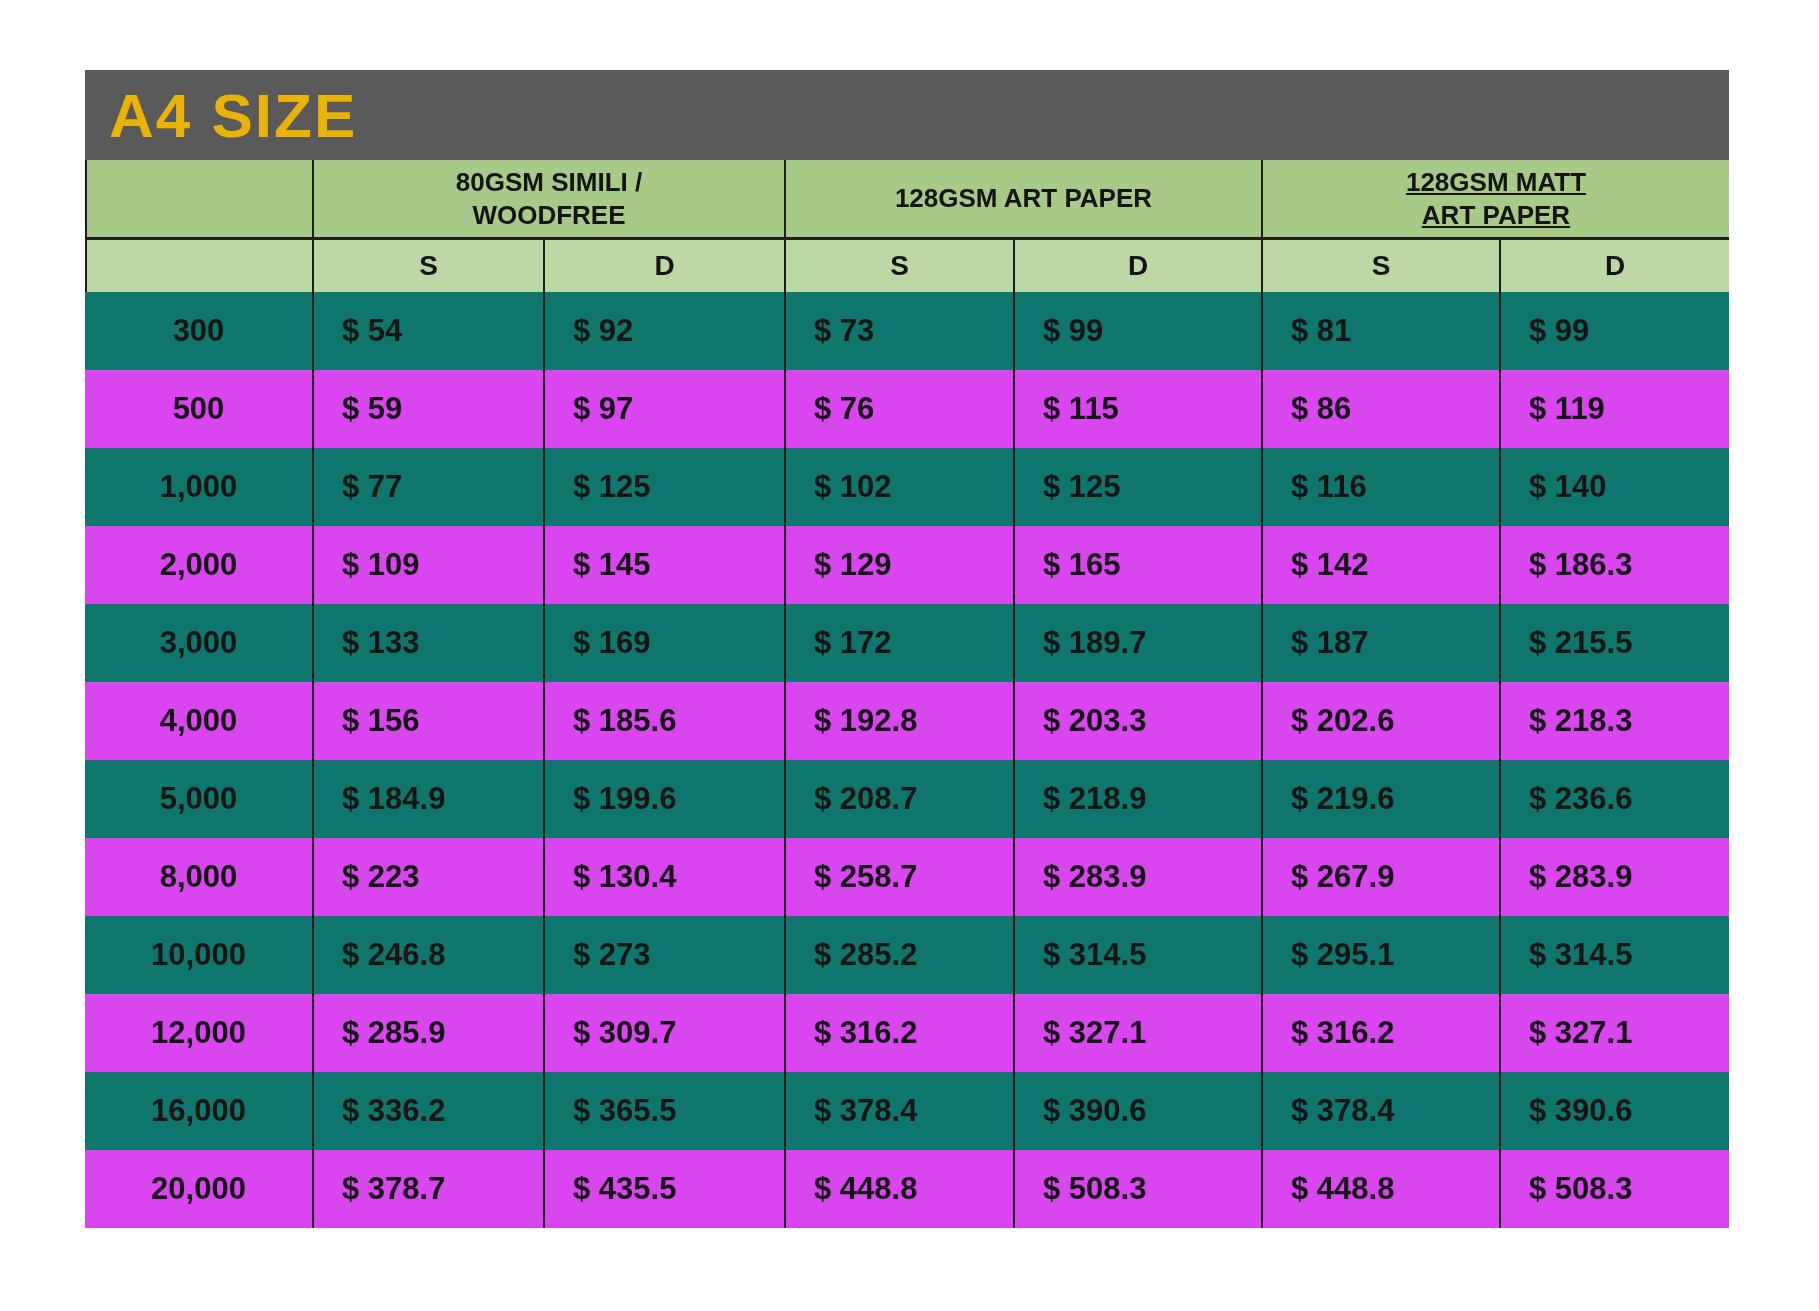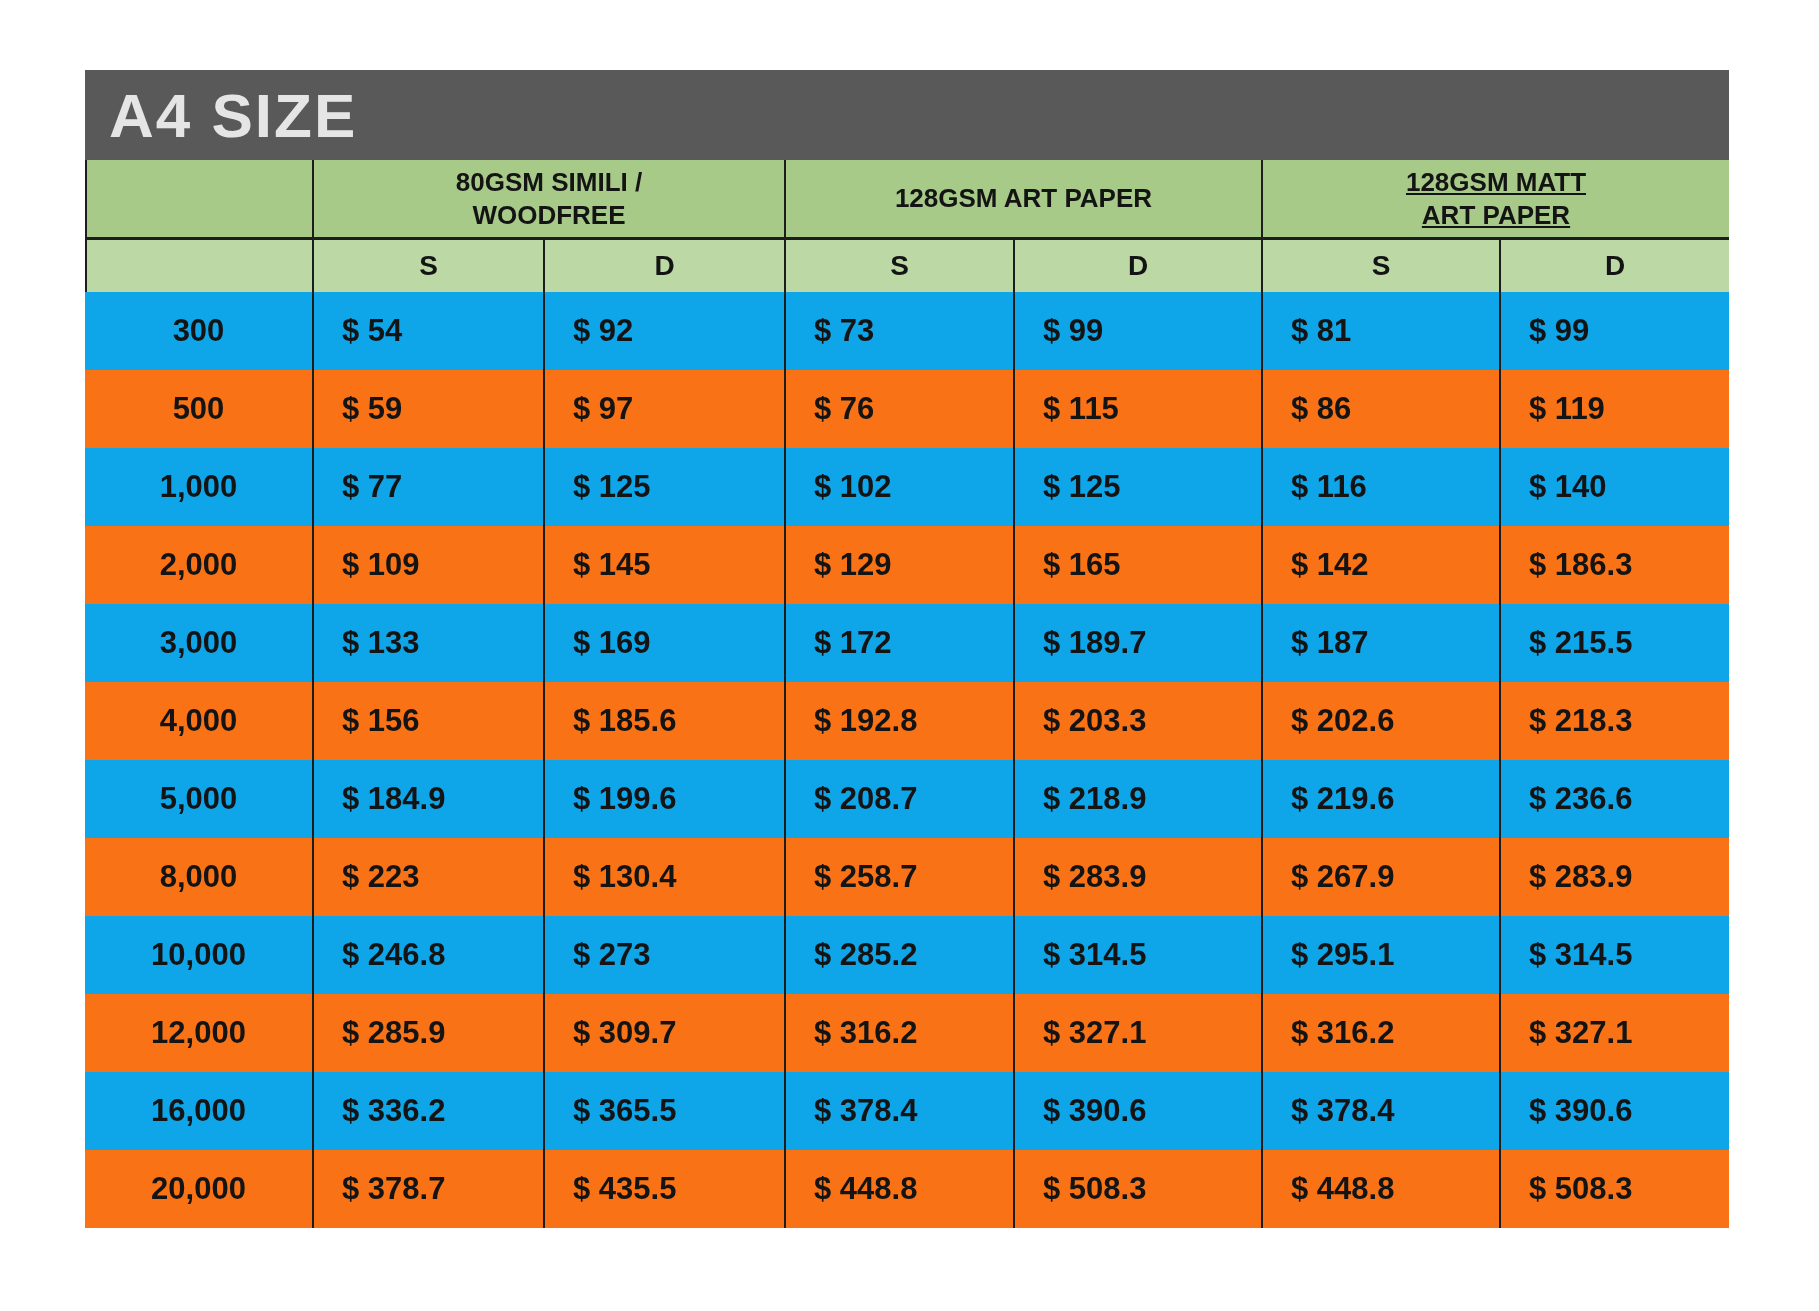--- a/index.html
+++ b/index.html
@@ -28,21 +28,21 @@
   .title-bar{
     grid-column:1 / -1;
     height:90px;
     background:#595959;
     display:flex;
     align-items:center;
     padding-left:24px;
     box-sizing:border-box;
   }
   .title-text{
-    color:#e5e5e5;
+    color:#eab308;
     font-size:62px;
     font-weight:700;
     letter-spacing:2px;
   }
   
   .group-row-cell{
     height:80px;
     background:#a7ca88;
     justify-content:center;
     text-align:center;
@@ -77,22 +77,22 @@
   }
   .qty-cell{
     height:78px;
     font-weight:700;
     font-size:31px;
     justify-content:center;
     border-right:2px solid #1d1d1d;
     padding-left:0;
   }
   .data-cell.last{border-right:none;}
-  .band-yellow .qty-cell,.band-yellow .data-cell{background:#0ea5e9;}
-  .band-white .qty-cell,.band-white .data-cell{background:#f97316;}
+  .band-yellow .qty-cell,.band-yellow .data-cell{background:#0f766e;}
+  .band-white .qty-cell,.band-white .data-cell{background:#d946ef;}
 </style>
 </head>
 <body>
 
 <div class="price-table">
 
   <div class="title-bar">
     <span class="title-text">A4 SIZE</span>
   </div>
 

